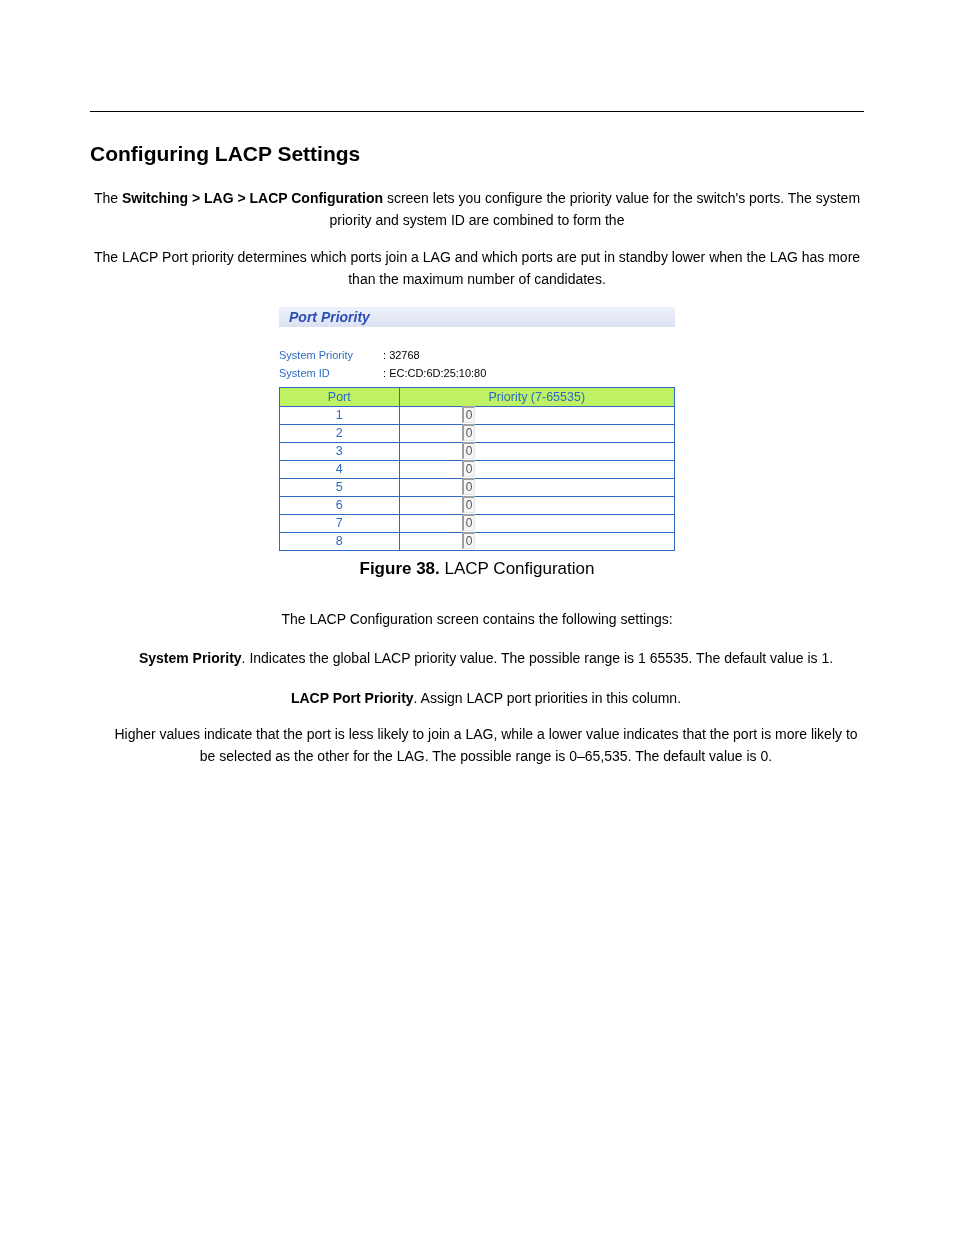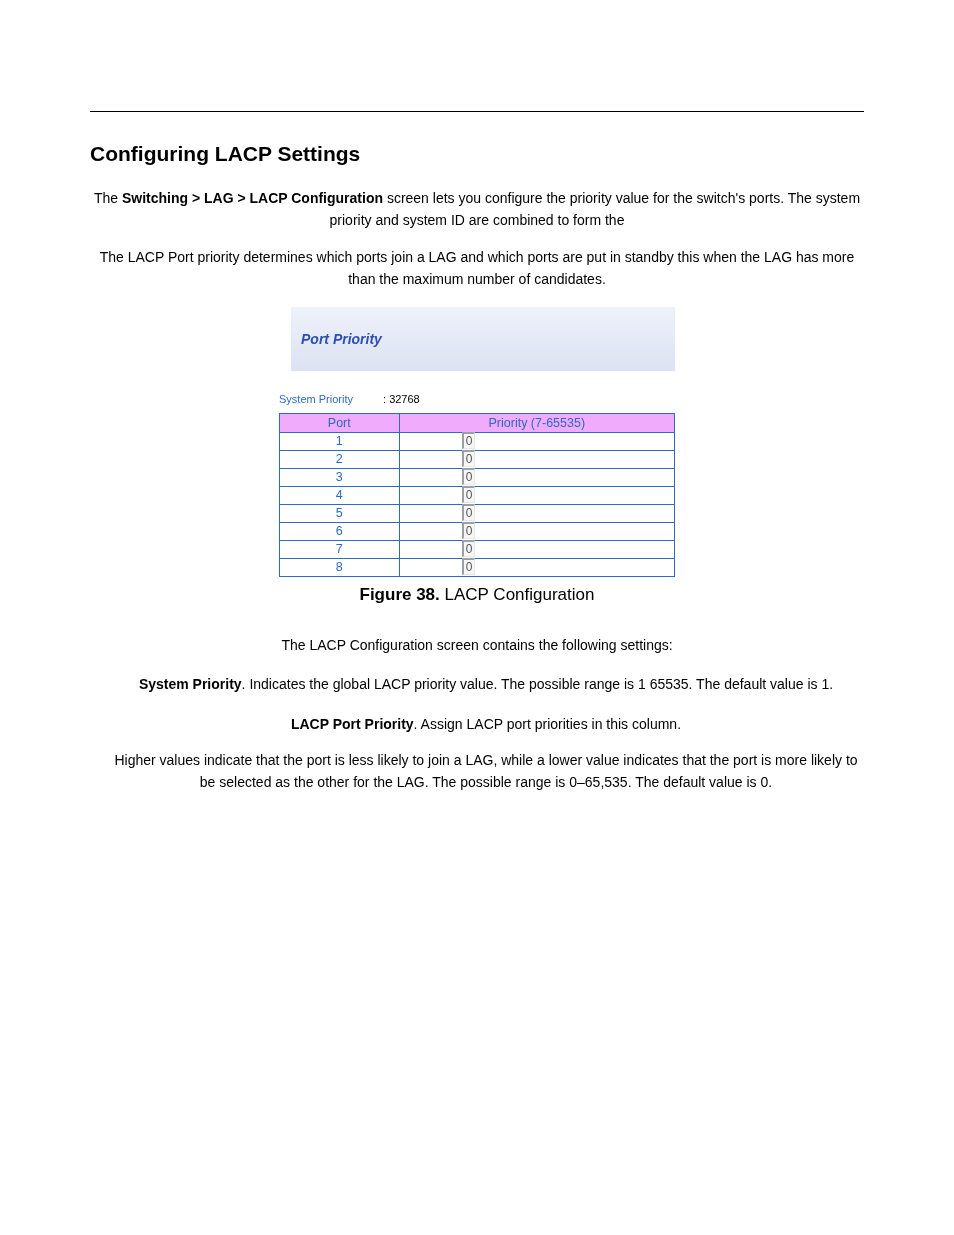--- a/index.html
+++ b/index.html
@@ -42,22 +42,21 @@
   .ui-block {
     margin: 0 auto 8px auto;
     width: 396px;
   }
   .ui-title-bar {
     background: linear-gradient(#eef2fb 0%, #e4e9f6 55%, #dbe2f2 100%);
     color: #2d4fb3;
     font-weight: bold;
     font-style: italic;
     font-size: 14px;
-    padding: 24px 10px;
-    margin-left: 12px;
+    padding: 2px 10px;
   }
   .ui-meta {
     margin-top: 22px;
     font-size: 11px;
   }
   .ui-meta-row {
     margin-bottom: 6px;
   }
   .ui-meta-label {
     color: #2d6ac3;
@@ -67,21 +66,21 @@
   .ui-meta-colon { color: #000; }
   .ui-table {
     border-collapse: collapse;
     width: 100%;
     margin-top: 8px;
   }
   .ui-table th {
     color: #2d6ac3;
     font-weight: normal;
     font-size: 12.5px;
-    background: #f0abfc;
+    background: #bef264;
     border: 1px solid #2d6ac3;
     padding: 2px 4px;
   }
   .ui-table td {
     border: 1px solid #2d6ac3;
     padding: 0;
     height: 18px;
     font-size: 12.5px;
     text-align: center;
   }
@@ -125,29 +124,32 @@
 
 <div class="page">
   <div class="header-area"></div>
 
   <div class="main-heading">Configuring LACP Settings</div>
 
   <div class="body-text">
     <span>The </span><span class="bold-inline">Switching &gt; LAG &gt; LACP Configuration</span><span> screen lets you configure the priority value for the switch's ports. The system priority and system ID are combined to form the</span>
   </div>
 
-  <div class="body-text">The LACP Port priority determines which ports join a LAG and which ports are put in standby this when the LAG has more than the maximum number of candidates.</div>
+  <div class="body-text">The LACP Port priority determines which ports join a LAG and which ports are put in standby lower when the LAG has more than the maximum number of candidates.</div>
 
   <div class="ui-block">
     <div class="ui-title-bar">Port Priority</div>
 
     <div class="ui-meta">
       <div class="ui-meta-row">
         <span class="ui-meta-label">System Priority</span><span class="ui-meta-colon">: </span><span>32768</span>
       </div>
+      <div class="ui-meta-row">
+        <span class="ui-meta-label">System ID</span><span class="ui-meta-colon">: </span><span>EC:CD:6D:25:10:80</span>
+      </div>
     </div>
 
     <table class="ui-table">
       <thead>
         <tr>
           <th>Port</th>
           <th>Priority (7-65535)</th>
         </tr>
       </thead>
       <tbody>

